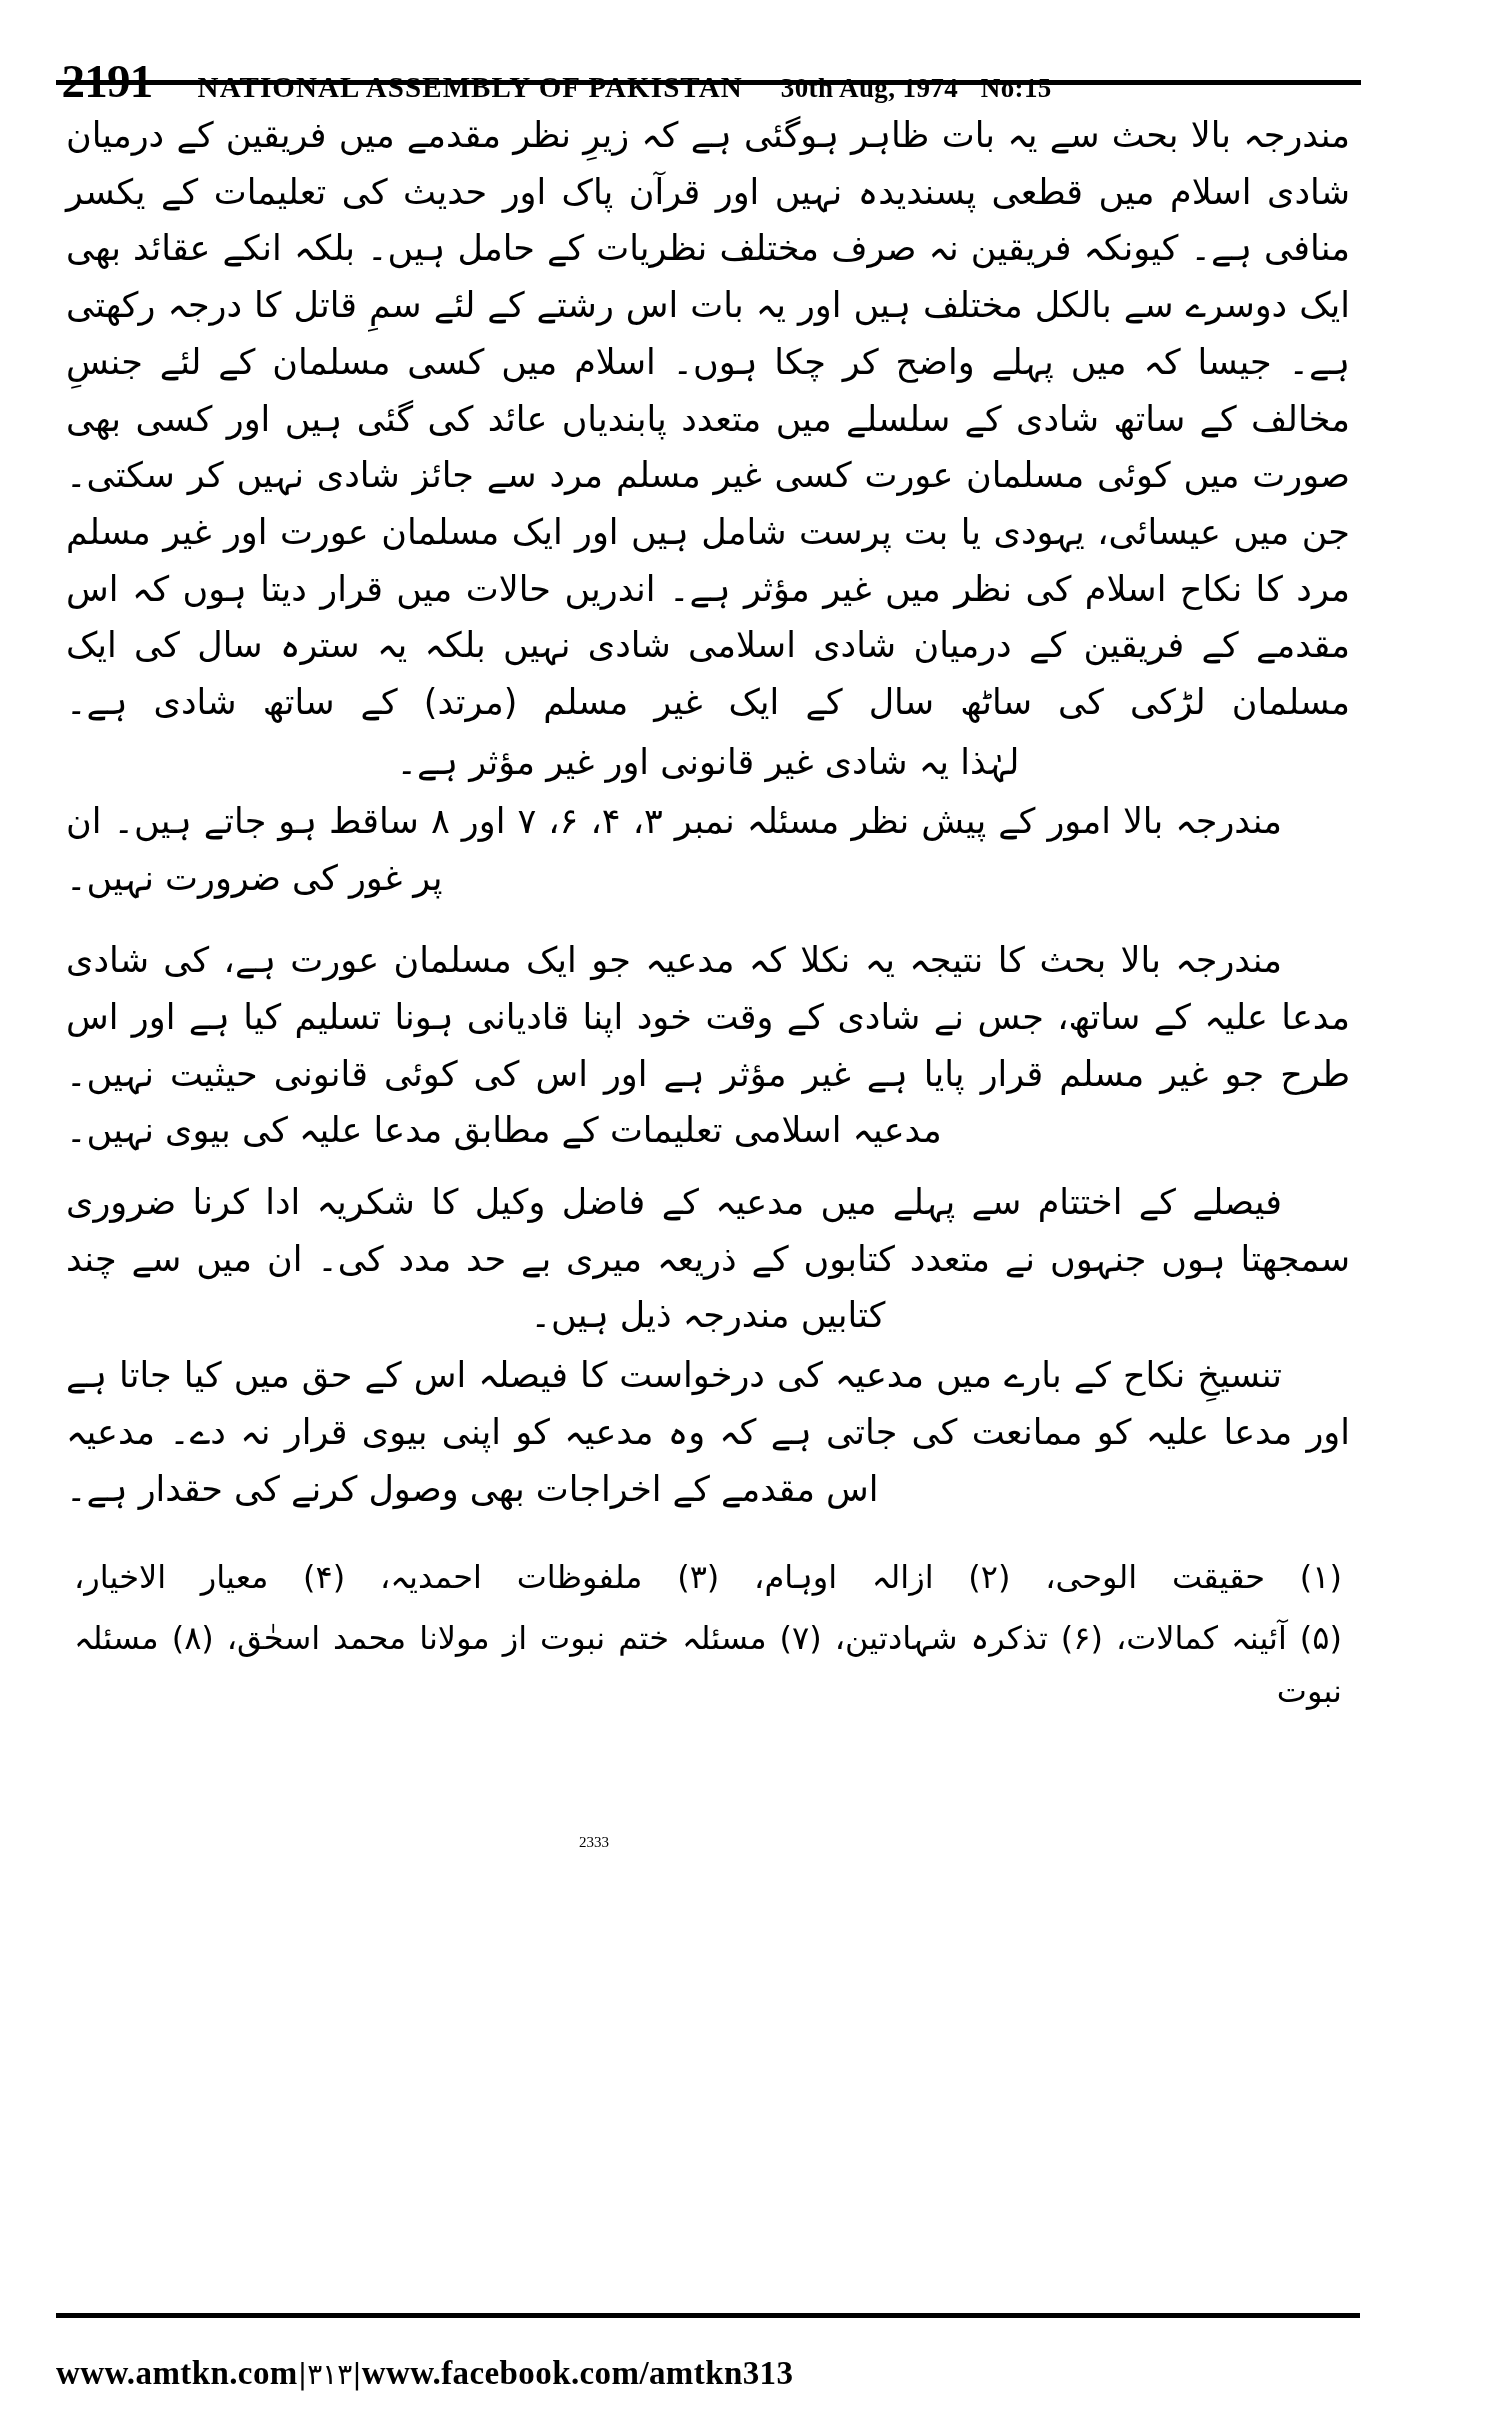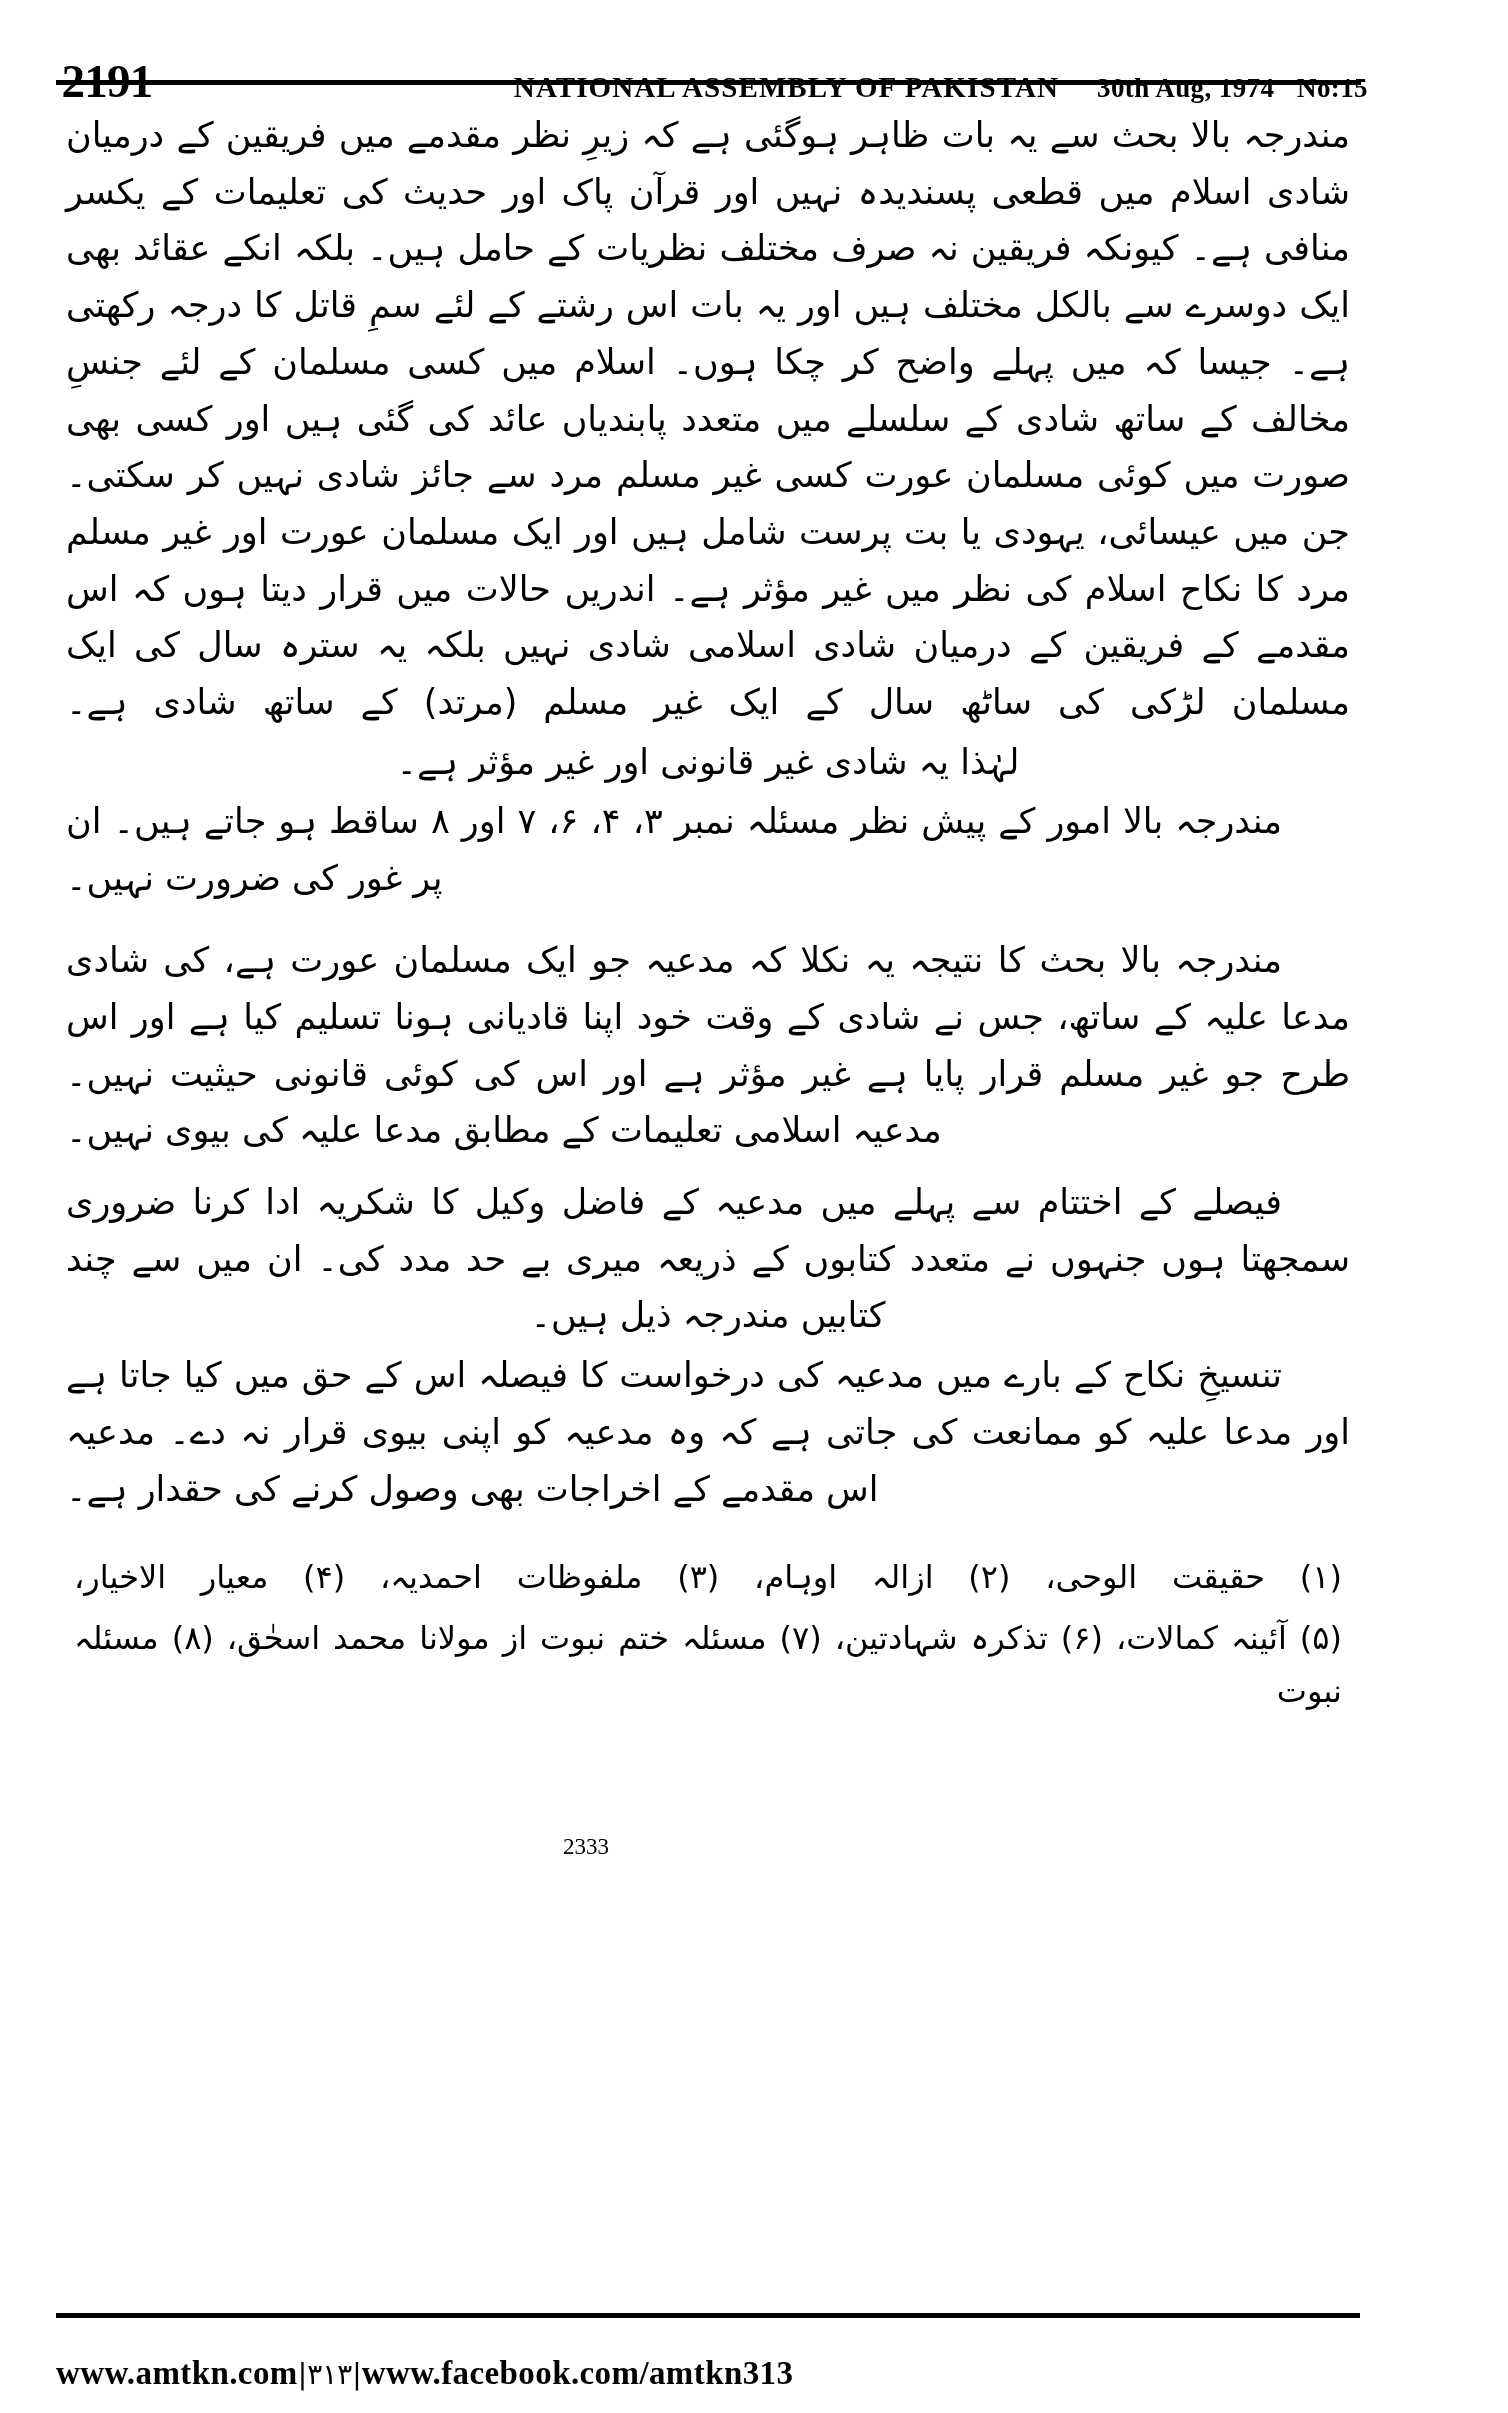--- a/index.html
+++ b/index.html
@@ -37,21 +37,21 @@
     font-family: "Liberation Serif", serif;
     font-weight: bold;
     font-size: 47px;
     letter-spacing: -0.8px;
     line-height: 1;
     padding-left: 13.6px;
     min-width: 136px;
   }
   .header-center {
     flex: 1;
-    text-align: right;
+    text-align: left;
     white-space: nowrap;
     margin-top: 45px;
   }
   .assembly-title {
     font-family: "Liberation Serif", serif;
     font-weight: bold;
     font-size: 29px;
     letter-spacing: 1.1px;
   }
   .header-date {
@@ -98,23 +98,23 @@
   }
   .para.left-last {
     text-align-last: left;
   }
   .gap-sm { height: 12px; }
   .gap-md { height: 22.6px; }
 
   .sidenote {
     position: absolute;
     font-family: "Liberation Serif", serif;
-    font-size: 23px;
+    font-size: 15px;
     font-weight: normal;
-    left: 563px;
+    left: 579px;
     top: 1834px;
     direction: ltr;
   }
 
   .list-line {
     direction: rtl;
     text-align: justify;
     text-align-last: justify;
     font-family: "DejaVu Sans", sans-serif;
     font-size: 32px;

